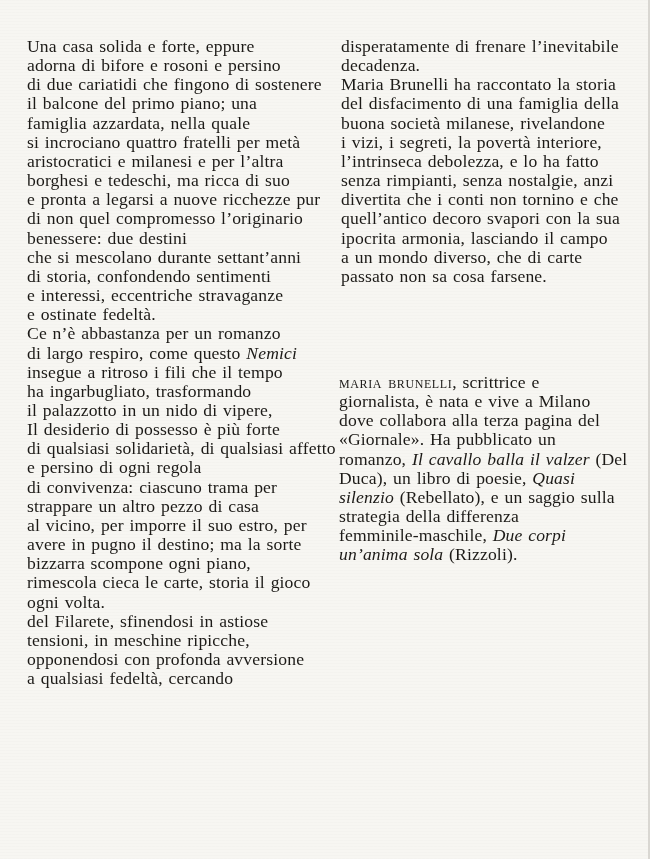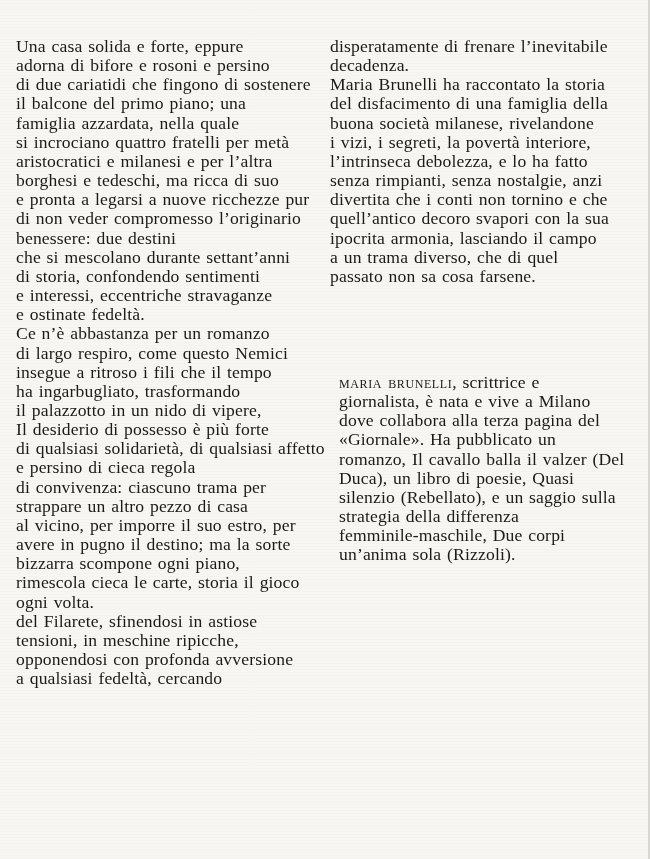--- a/index.html
+++ b/index.html
@@ -30,34 +30,36 @@
     height: 859px;
     background: #d9d7d2;
   }
   .column {
     position: absolute;
     top: 37px;
     font-size: 17.6px;
     line-height: 19.15px;
     letter-spacing: 0.15px;
     word-spacing: 1.2px;
+    margin-left: 11px;
   }
   .col-left {
     left: 16px;
     width: 316px;
   }
   .col-right {
     left: 330px;
     width: 300px;
   }
   .line {
     display: block;
     white-space: nowrap;
   }
   .it {
+    font-style: italic;
   }
   .sc {
     font-variant: small-caps;
     text-transform: lowercase;
     letter-spacing: 0.6px;
     margin-top: 45px;
   }
   .bio {
     position: absolute;
     top: 373px;
@@ -78,34 +80,34 @@
   <div class="column col-left">
     <span class="line">Una casa solida e forte, eppure</span>
     <span class="line">adorna di bifore e rosoni e persino</span>
     <span class="line">di due cariatidi che fingono di sostenere</span>
     <span class="line">il balcone del primo piano; una</span>
     <span class="line">famiglia azzardata, nella quale</span>
     <span class="line">si incrociano quattro fratelli per metà</span>
     <span class="line">aristocratici e milanesi e per l’altra</span>
     <span class="line">borghesi e tedeschi, ma ricca di suo</span>
     <span class="line">e pronta a legarsi a nuove ricchezze pur</span>
-    <span class="line">di non veder compromesso l’originario</span>
+    <span class="line">di non quel compromesso l’originario</span>
     <span class="line">benessere: due destini</span>
     <span class="line">che si mescolano durante settant’anni</span>
     <span class="line">di storia, confondendo sentimenti</span>
     <span class="line">e interessi, eccentriche stravaganze</span>
     <span class="line">e ostinate fedeltà.</span>
     <span class="line">Ce n’è abbastanza per un romanzo</span>
     <span class="line"><span>di largo respiro, come questo </span><span class="it">Nemici</span></span>
     <span class="line">insegue a ritroso i fili che il tempo</span>
     <span class="line">ha ingarbugliato, trasformando</span>
     <span class="line">il palazzotto in un nido di vipere,</span>
     <span class="line">Il desiderio di possesso è più forte</span>
     <span class="line">di qualsiasi solidarietà, di qualsiasi affetto</span>
-    <span class="line">e persino di cieca regola</span>
+    <span class="line">e persino di ogni regola</span>
     <span class="line">di convivenza: ciascuno trama per</span>
     <span class="line">strappare un altro pezzo di casa</span>
     <span class="line">al vicino, per imporre il suo estro, per</span>
     <span class="line">avere in pugno il destino; ma la sorte</span>
     <span class="line">bizzarra scompone ogni piano,</span>
     <span class="line">rimescola cieca le carte, storia il gioco</span>
     <span class="line">ogni volta.</span>
     <span class="line">del Filarete, sfinendosi in astiose</span>
     <span class="line">tensioni, in meschine ripicche,</span>
     <span class="line">opponendosi con profonda avversione</span>
@@ -117,21 +119,21 @@
     <span class="line">decadenza.</span>
     <span class="line">Maria Brunelli ha raccontato la storia</span>
     <span class="line">del disfacimento di una famiglia della</span>
     <span class="line">buona società milanese, rivelandone</span>
     <span class="line">i vizi, i segreti, la povertà interiore,</span>
     <span class="line">l’intrinseca debolezza, e lo ha fatto</span>
     <span class="line">senza rimpianti, senza nostalgie, anzi</span>
     <span class="line">divertita che i conti non tornino e che</span>
     <span class="line">quell’antico decoro svapori con la sua</span>
     <span class="line">ipocrita armonia, lasciando il campo</span>
-    <span class="line">a un trama diverso, che di quel</span>
+    <span class="line">a un mondo diverso, che di carte</span>
     <span class="line">passato non sa cosa farsene.</span>
   </div>
 
   <div class="bio">
     <span class="line"><span class="sc">MARIA BRUNELLI</span><span>, scrittrice e</span></span>
     <span class="line">giornalista, è nata e vive a Milano</span>
     <span class="line">dove collabora alla terza pagina del</span>
     <span class="line">«Giornale». Ha pubblicato un</span>
     <span class="line"><span>romanzo, </span><span class="it">Il cavallo balla il valzer</span><span> (Del</span></span>
     <span class="line"><span>Duca), un libro di poesie, </span><span class="it">Quasi</span></span>

